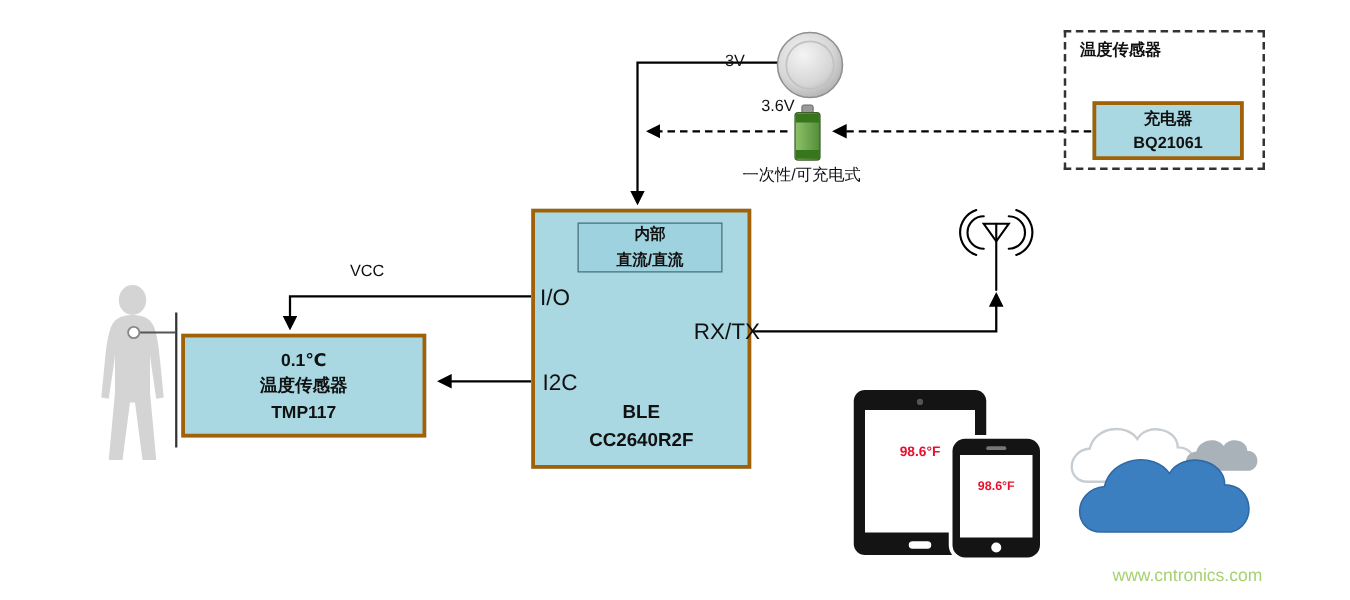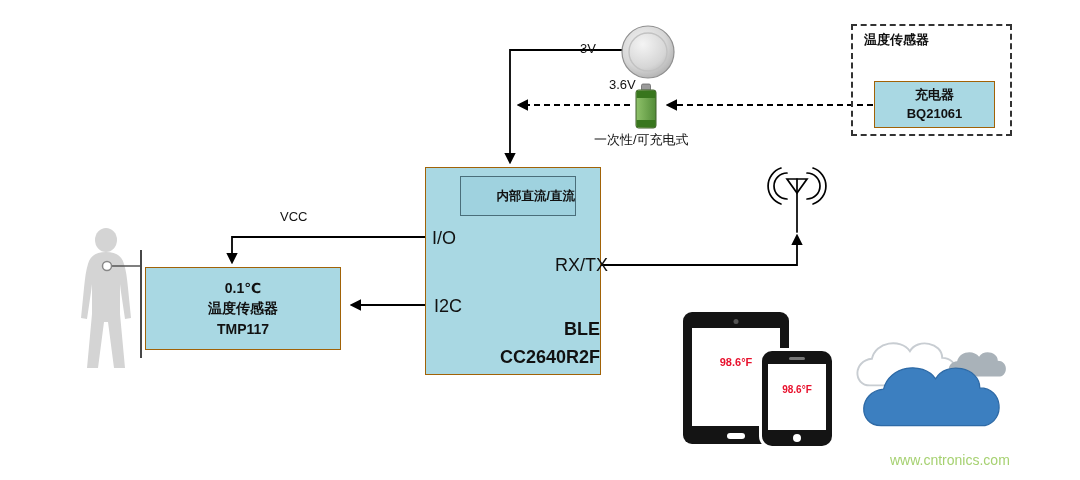--- a/index.html
+++ b/index.html
@@ -17,35 +17,35 @@
   svg.layer {
     position: absolute;
     left: 0; top: 0;
     width: 1080px; height: 480px;
     z-index: 1;
   }
   
   .block {
     position: absolute;
     background: #a9d8e3;
-    border: 1px solid #a16207;
+    border: 3px solid #a16207;
     display: flex;
     flex-direction: column;
     align-items: center;
     justify-content: center;
     text-align: center;
     color: #111;
     font-weight: bold;
     z-index: 2;
   }
   .sensor-box { left: 145px; top: 267px; width: 196px; height: 83px; font-size: 14px; line-height: 1.45; text-align: right; }
   .ble-box    { left: 425px; top: 167px; width: 176px; height: 208px; justify-content: flex-start; }
   .dcdc-box   { left: 34px;  top: 8px;   width: 116px; height: 40px;
                 position: absolute; background: #9fd2df; border: 1px solid #4a6e7a;
-                display:flex; flex-direction:row; align-items:center; justify-content:flex-end;
+                display:flex; flex-direction:column; align-items:center; justify-content:space-between;
                 font-size: 12.5px; line-height: 1.35; font-weight: bold; }
   .charger-box{ left: 874px; top: 81px; width: 121px; height: 47px; font-size: 13px; line-height: 1.4; }
   .group-box {
     position: absolute;
     left: 851px; top: 24px; width: 161px; height: 112px;
     border: 2px dashed #333;
     background: transparent;
     z-index: 2;
   }
   .pin-label {
@@ -56,22 +56,22 @@
   }
   .wire-label {
     position: absolute;
     font-size: 13px;
     color: #111;
     z-index: 2;
   }
   .ble-name {
     position: absolute;
     left: 0; right: 0; top: 148px;
-    text-align: right;
-    font-size: 18px;
+    text-align: center;
+    font-size: 15px;
     font-weight: bold;
     line-height: 1.55;
   }
   .group-label {
     position: absolute;
     left: 864px; top: 31px;
     font-size: 13px;
     font-weight: bold;
     color: #111;
     z-index: 3;

